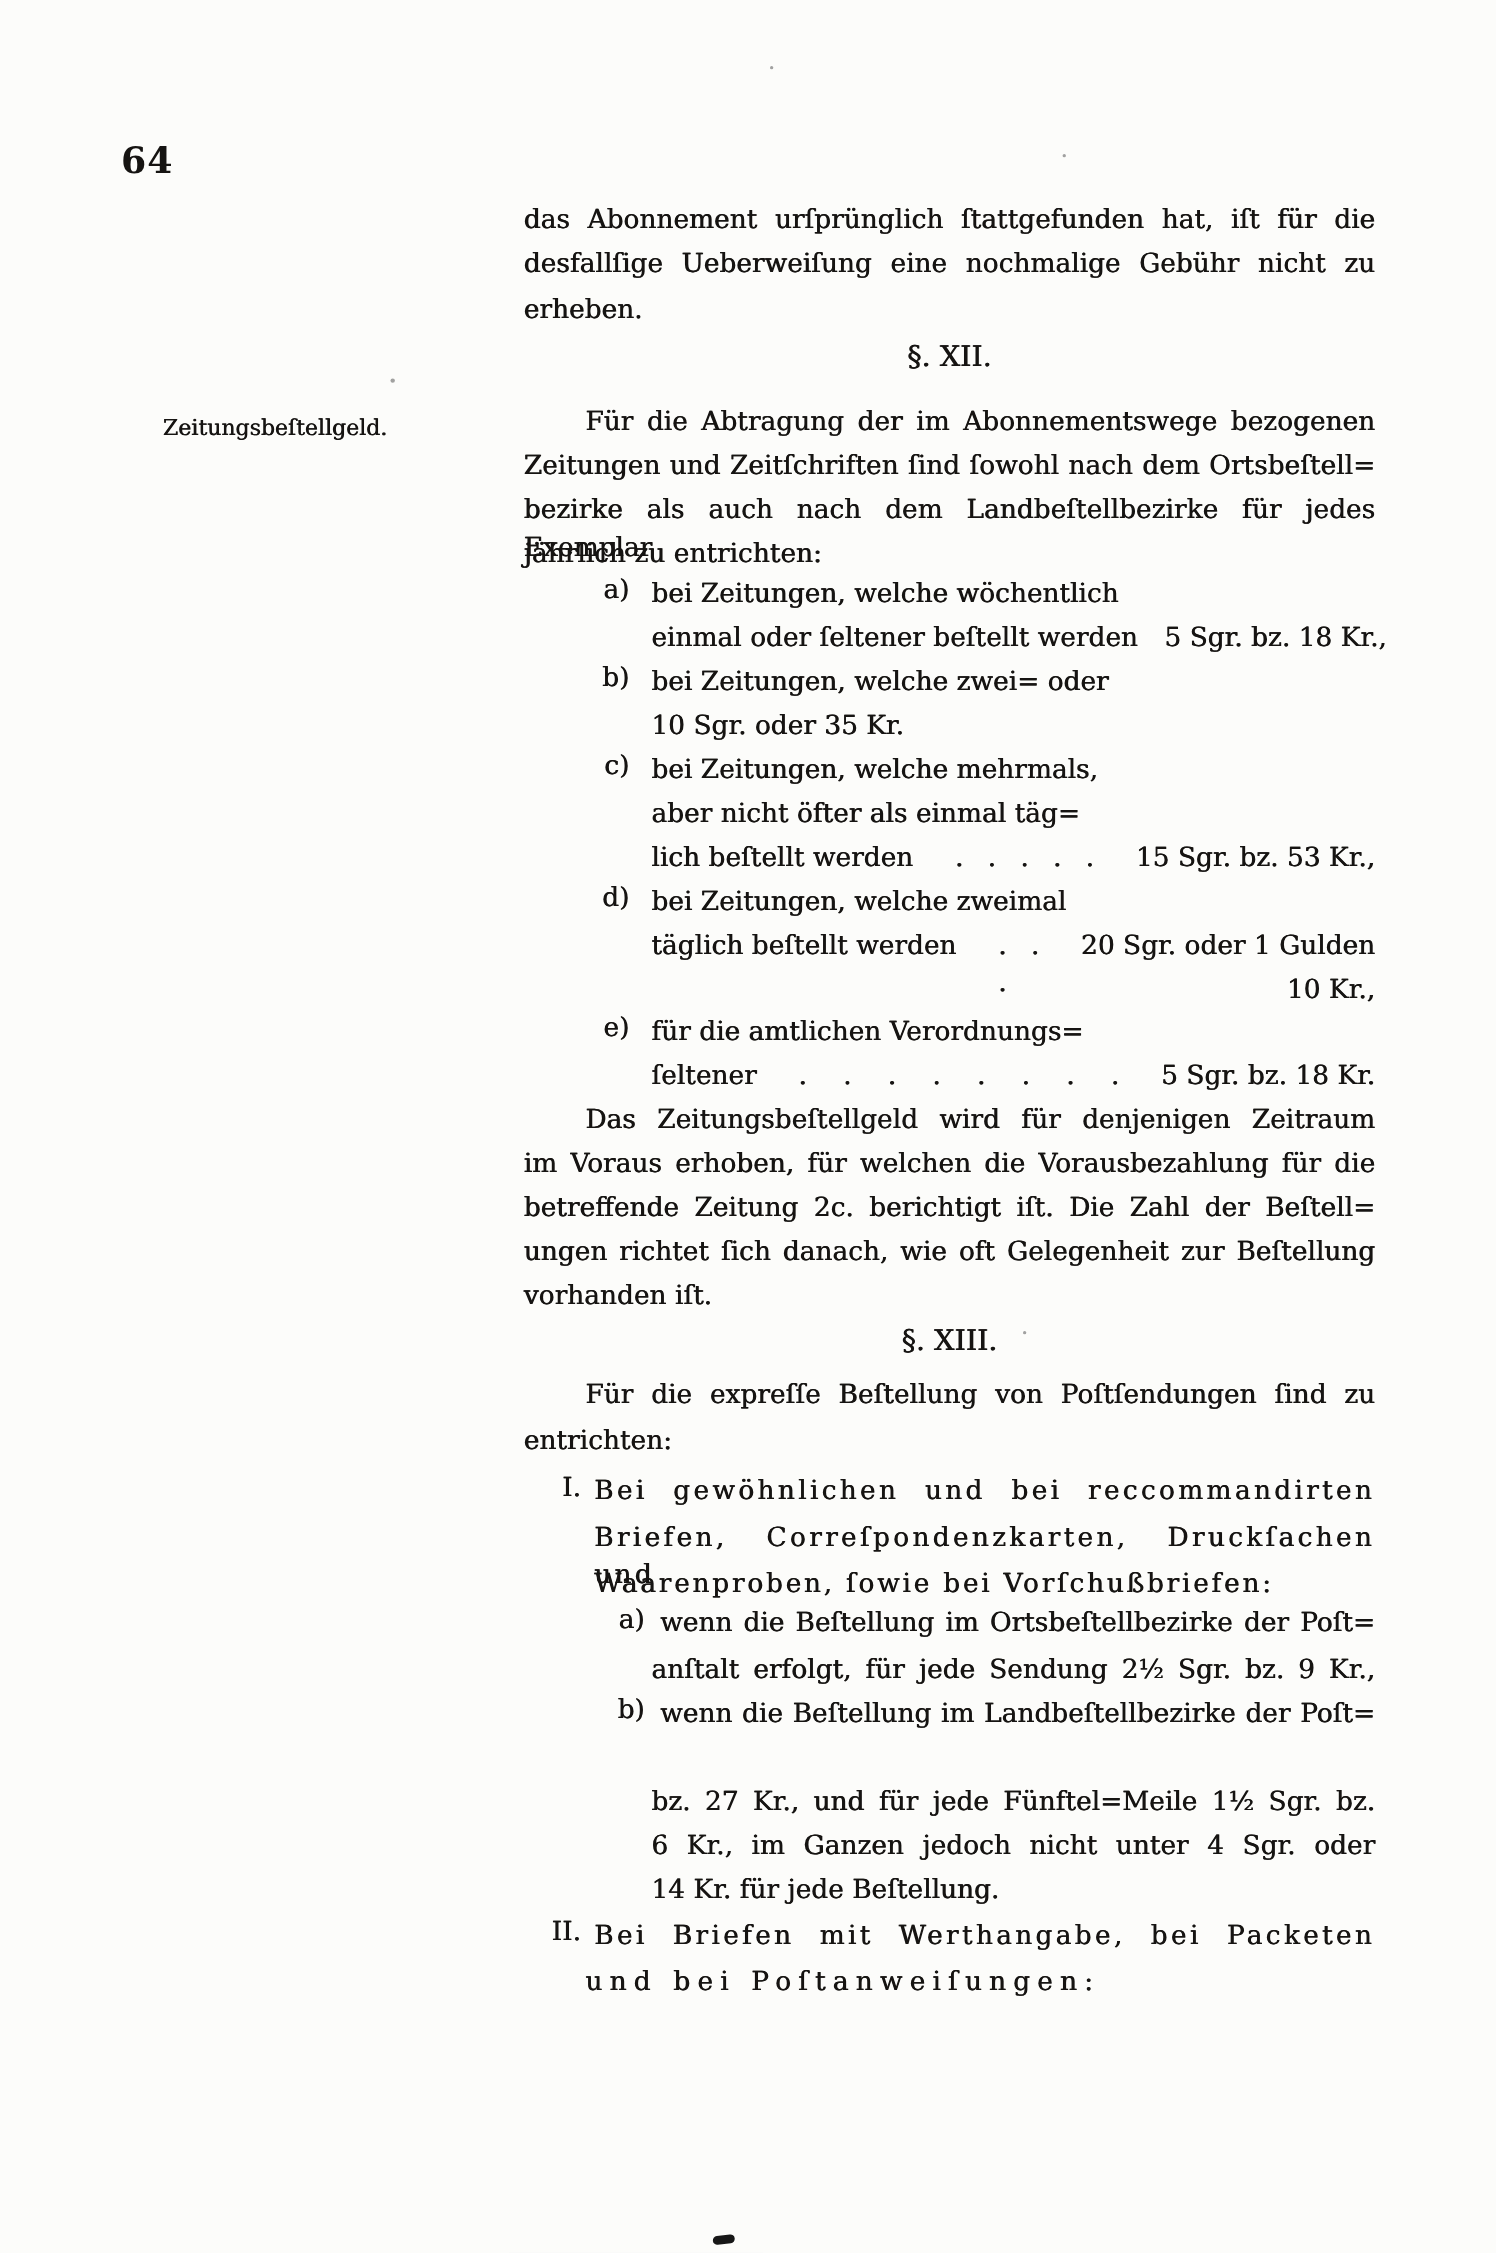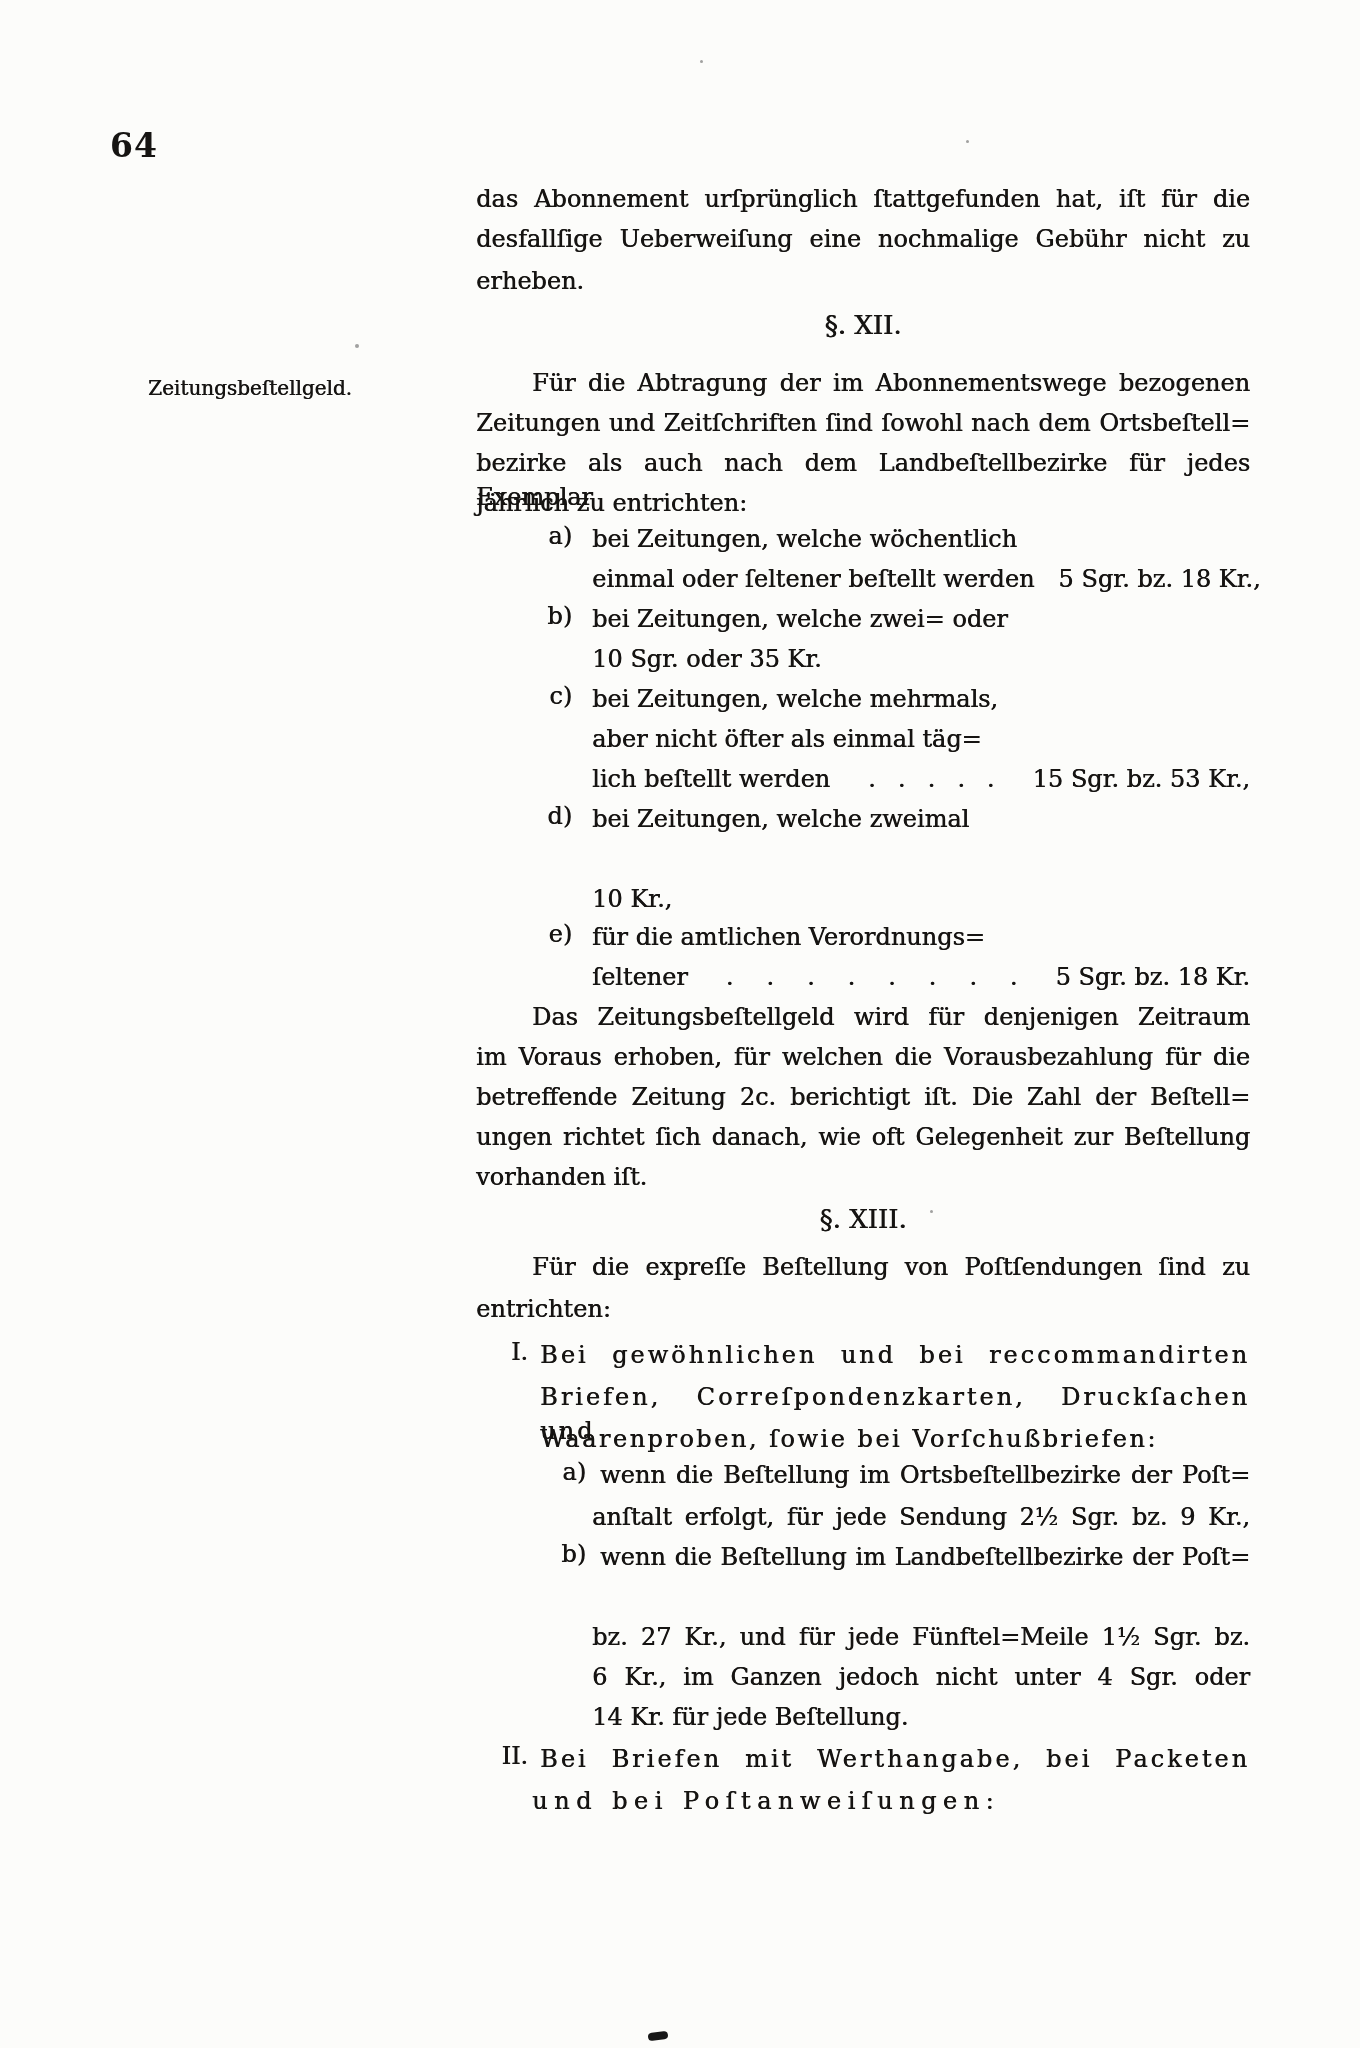--- a/index.html
+++ b/index.html
@@ -30,21 +30,21 @@
     position:absolute;left:476px;width:774px;text-align:center;
     font-size:26px;text-shadow:0.6px 0 0 currentColor;white-space:nowrap;
   }
   .marker{position:absolute;text-align:right;font-size:24px;text-shadow:0.5px 0 0 currentColor;}
   .row{
     position:absolute;display:flex;align-items:baseline;
     font-size:24px;line-height:34px;text-shadow:0.5px 0 0 currentColor;gap:24px;
   }
   .row .rt,.row .rv{white-space:nowrap;}
   .row.between{justify-content:space-between;}
-  .row.end{}
+  .row.end{justify-content:flex-end;}
   .leader{
     flex:1;min-width:0;overflow:hidden;align-self:flex-end;
     text-align:justify;text-align-last:justify;
     padding:0 14px;white-space:normal;
   }
   .sperr{letter-spacing:3px;}
   .sperr-wide{letter-spacing:6.5px;}
   .sperr-mid{letter-spacing:2.5px;}
   .inkmark{
     position:absolute;left:648px;top:2032px;width:20px;height:8px;
@@ -89,20 +89,25 @@
   <div class="ln" style="left:592px;top:682px;">bei Zeitungen, welche mehrmals,</div>
   <div class="ln" style="left:592px;top:722px;">aber nicht öfter als einmal täg=</div>
   <div class="row" style="left:592px;top:762px;width:658px;">
     <span class="rt">lich beſtellt werden</span>
     <span class="leader">. . . . .</span>
     <span class="rv">15 Sgr. bz. 53 Kr.,</span>
   </div>
 
   <div class="marker" style="left:500px;top:802px;width:72px;">d)</div>
   <div class="ln" style="left:592px;top:802px;">bei Zeitungen, welche zweimal</div>
+  <div class="row" style="left:592px;top:842px;width:658px;">
+    <span class="rt">täglich beſtellt werden</span>
+    <span class="leader">. . .</span>
+    <span class="rv">20 Sgr. oder 1 Gulden</span>
+  </div>
   <div class="row end" style="left:592px;top:882px;width:658px;">
     <span class="rv">10 Kr.,</span>
   </div>
 
   <div class="marker" style="left:500px;top:920px;width:72px;">e)</div>
   <div class="ln" style="left:592px;top:920px;">für die amtlichen Verordnungs=</div>
   <div class="row" style="left:592px;top:960px;width:658px;">
     <span class="rt">ſeltener</span>
     <span class="leader">. . . . . . . .</span>
     <span class="rv">5 Sgr. bz. 18 Kr.</span>

